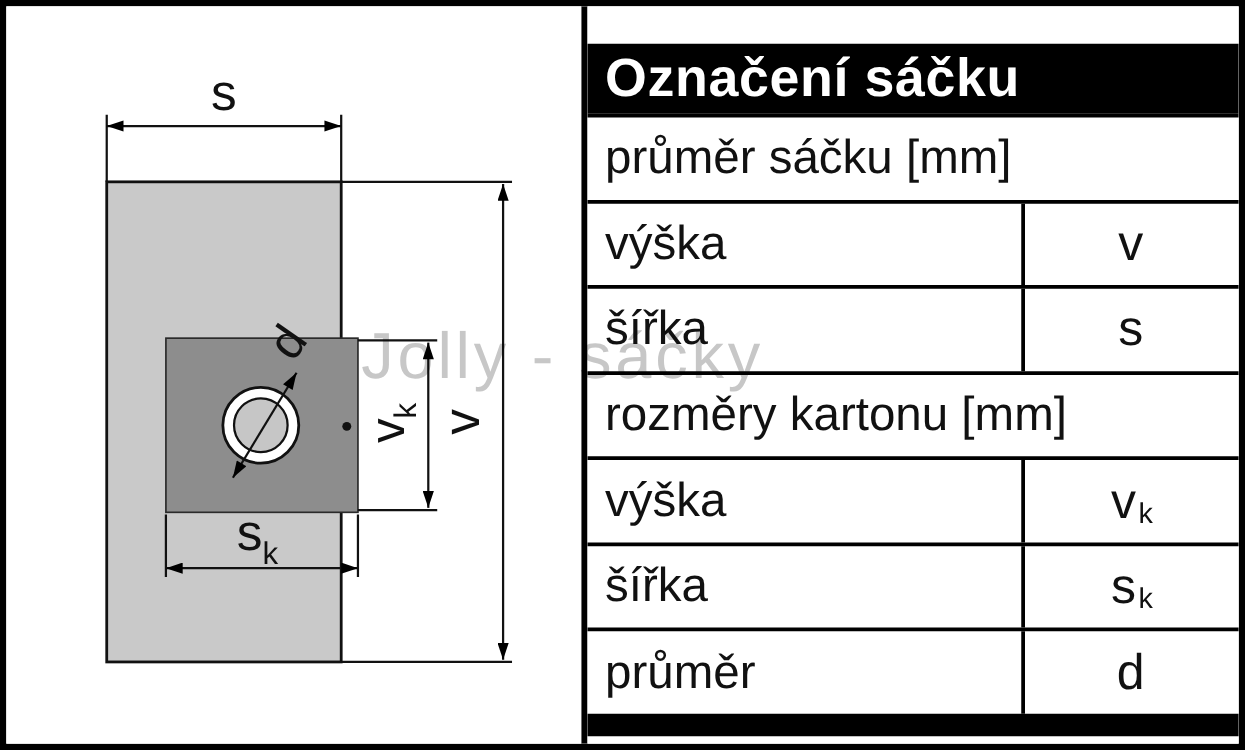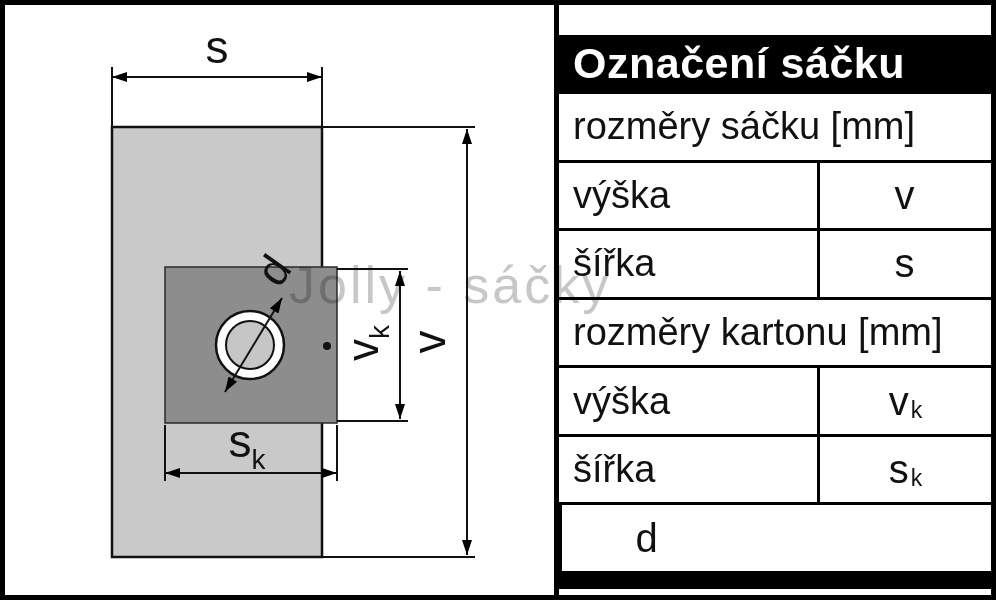--- a/index.html
+++ b/index.html
@@ -9,21 +9,21 @@
     width: 996px; height: 600px;
     border: 5px solid #000;
     display: flex;
     background: #fff;
     overflow: hidden;
   }
   .diagram { position: relative; flex: 1; background: #fff; }
   .diagram svg { display: block; width: 100%; height: 100%; }
   svg text { font-family: "Liberation Sans", sans-serif; fill: #111; }
   .divider { width: 5px; background: #000; }
-  .spec { width: 432px; display: flex; flex-direction: column; background: #fff; }
+  .spec { width: 521px; display: flex; flex-direction: column; background: #fff; }
   .spacer-top { height: 30px; }
   .thead {
     height: 56px; background: #000; color: #fff;
     font-weight: bold; font-size: 43px;
     display: flex; align-items: center; padding-left: 14px;
     letter-spacing: 0.5px;
   }
   .row { flex: 1; display: flex; align-items: stretch; border-top: 3px solid #000; }
   .cell-label {
     flex: 1; display: flex; align-items: center;
@@ -99,21 +99,21 @@
   </div>
 
   <div class="divider"></div>
 
   <div class="spec">
     <div class="spacer-top"></div>
 
     <div class="thead">Označení sáčku</div>
 
     <div class="row">
-      <div class="cell-label">rozměry sáčku [mm]</div>
+      <div class="cell-label">průměr sáčku [mm]</div>
     </div>
 
     <div class="row">
       <div class="cell-label">výška</div>
       <div class="cell-value">
           <span>v</span>
           <sub></sub>
         </div>
     </div>
 
@@ -139,20 +139,21 @@
 
     <div class="row">
       <div class="cell-label">šířka</div>
       <div class="cell-value">
           <span>s</span>
           <sub>k</sub>
         </div>
     </div>
 
     <div class="row">
+      <div class="cell-label">průměr</div>
       <div class="cell-value">
           <span>d</span>
           <sub></sub>
         </div>
     </div>
 
     <div class="bottom-bar"></div>
     <div class="bottom-space"></div>
   </div>
 

